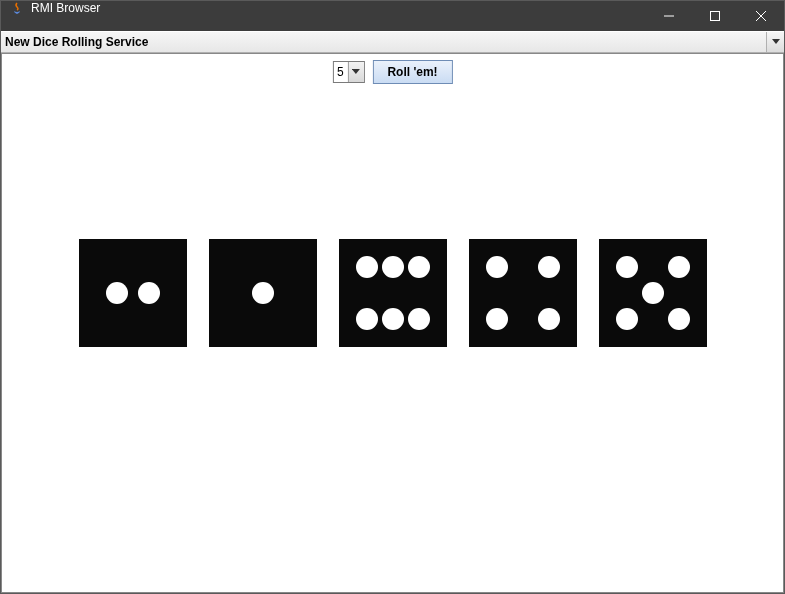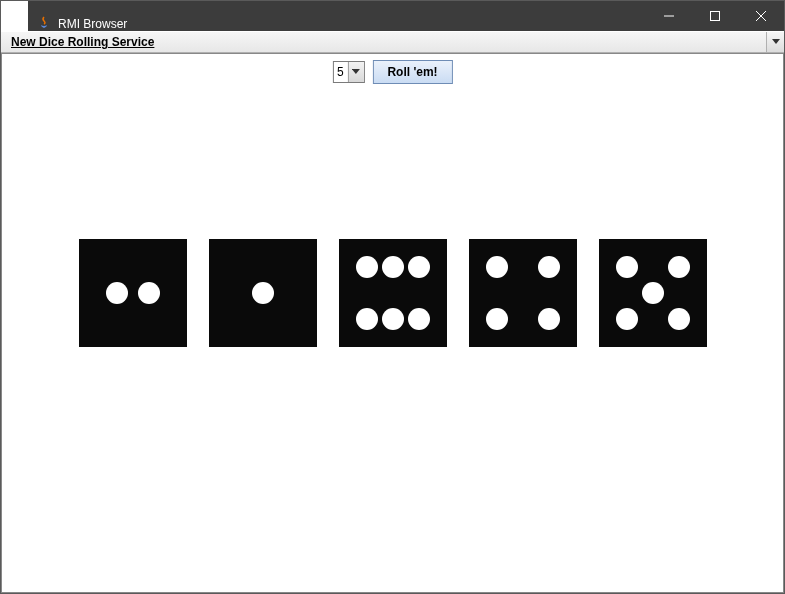--- a/index.html
+++ b/index.html
@@ -10,23 +10,22 @@
     background: #fff;
     border: 1px solid #5a5a5a;
     display: flex;
     flex-direction: column;
   }
   .titlebar {
     height: 30px;
     background: #3c3c3c;
     color: #fff;
     display: flex;
-    align-items: flex-end;
+    align-items: flex-start;
     padding: 0 0 0 8px;
-    margin-left: 27px;
   }
   .titlebar .appicon {
     width: 16px; height: 16px;
     margin-right: 6px;
     display: flex; align-items: center; justify-content: center;
   }
   .titlebar .title { flex: none; }
   .titlebar .spacer { flex: 1; }
   .win-controls { display: flex; height: 100%; }
   .win-btn {
@@ -40,25 +39,24 @@
     background: linear-gradient(#f6f6f6, #e7e7e7);
     border-top: 1px solid #fff;
     border-bottom: 1px solid #b0b0b0;
     display: flex;
     align-items: stretch;
   }
   .combo-row .combo-text {
     flex: 1;
     display: flex;
     align-items: center;
-    padding: 0 10px;
+    padding: 0 4px;
     font-weight: bold;
     font-size: 12px;
     color: #000;
-    text-decoration: underline;
   }
   .combo-row .combo-arrow {
     width: 18px;
     border-left: 1px solid #b0b0b0;
     background: linear-gradient(#f6f6f6, #dcdcdc);
     display: flex; align-items: center; justify-content: center;
   }
   .content {
     flex: 1;
     background: #fff;

